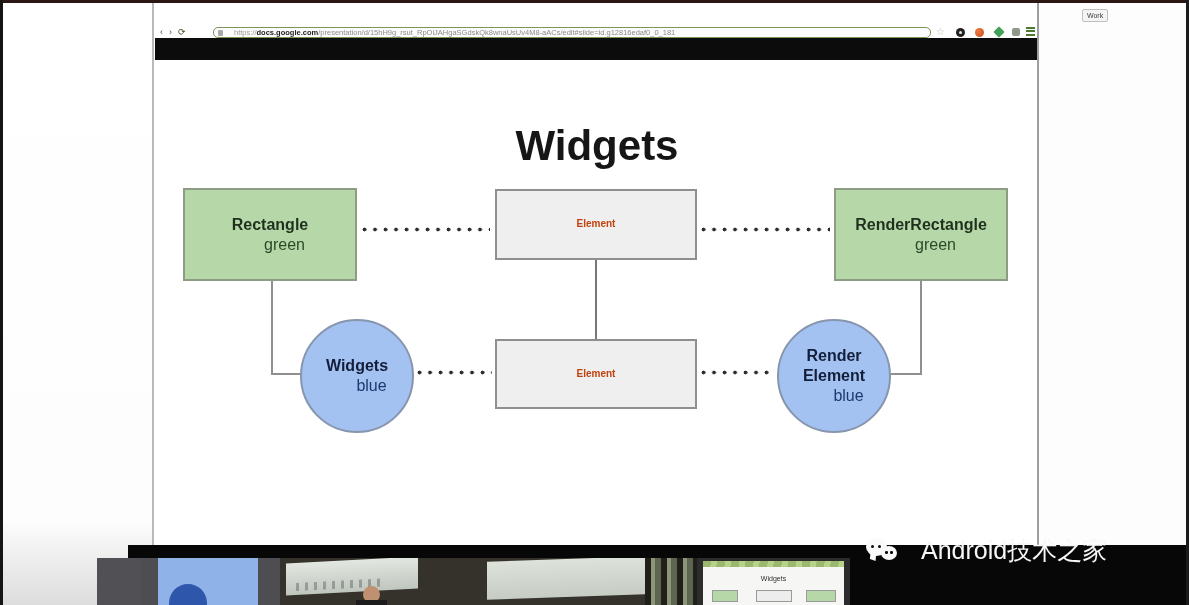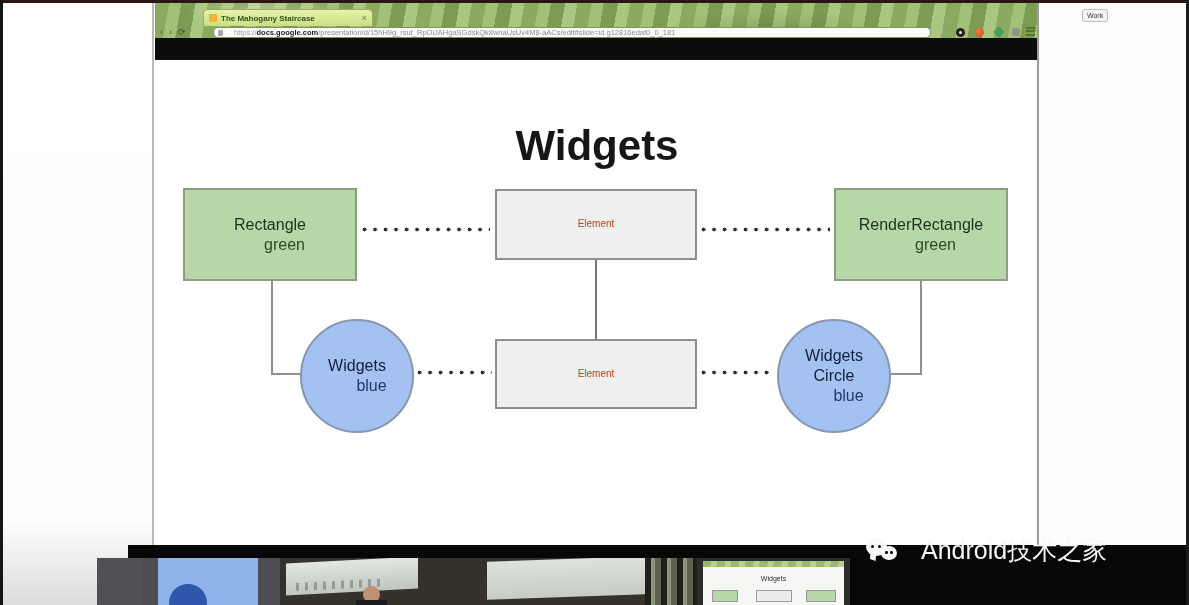--- a/index.html
+++ b/index.html
@@ -55,21 +55,21 @@
   .black-band{left:155px;top:38px;width:884px;height:22px;background:#0c0c0c;}
   .google-mark{left:168px;top:22px;font-size:29px;font-weight:bold;letter-spacing:0.5px;
                color:rgba(255,255,255,0.80);z-index:6;}
 
   
   .slide{left:155px;top:60px;width:884px;height:485px;background:#ffffff;}
   .slide-title{left:447px;top:122px;width:300px;text-align:center;font-size:42px;font-weight:600;
                color:#161616;}
   .node{display:flex;flex-direction:column;align-items:center;justify-content:center;
         box-sizing:border-box;line-height:1.25;text-align:center;}
-  .node .lbl{font-size:16px;font-weight:normal;}
+  .node .lbl{font-size:16px;font-weight:bold;}
   .node .sub{font-size:16px;margin-left:29px;}
   .green-box{background:#b6d7a8;border:2px solid #8e9c85;}
   .green-box .lbl{color:#1f311e;}
   .green-box .sub{color:#2c4a28;}
   .grey-box{background:#efefef;border:2px solid #8f8f8f;}
   .grey-box .lbl{color:#c2410c;font-size:10px;}
   .blue-circle{background:#a3c2f2;border:2px solid #8795ad;border-radius:50%;}
   .blue-circle .lbl{color:#131e3a;}
   .blue-circle .sub{color:#1d3a6e;}
   .n-rect1{left:183px;top:188px;width:174px;height:93px;}
@@ -135,27 +135,20 @@
 </style>
 </head>
 <body>
 
 <div class="frame">
 
   <div class="abs left-strip"></div>
   <div class="abs right-strip"></div>
   <div class="abs bottom-black"></div>
 
-  <div class="abs chrome">
-    <div class="abs tab" style="left:48px;top:6px;">
-      <span class="favicon"></span>
-      <span class="tab-title">The Mahogany Staircase</span>
-      <span class="tab-close">×</span>
-    </div>
-  </div>
   <div class="abs nav-icons">
     <span>‹</span>
     <span>›</span>
     <span>⟳</span>
   </div>
   <div class="abs url-field">
     <span class="site-icon"></span>
     <span class="url-text"><span class="url-scheme">https://</span><span class="url-host">docs.google.com</span><span class="url-path">/presentation/d/15hH9g_rsut_RpOiJAHgaSGdskQk8wnaUsUv4M8-aACs/edit#slide=id.g12816edaf0_0_181</span></span>
   </div>
   <div class="abs star">☆</div>
@@ -195,21 +188,21 @@
     <span class="sub">green</span>
   </div>
   <div class="abs node blue-circle n-circ1">
     <span class="lbl">Widgets</span>
     <span class="sub">blue</span>
   </div>
   <div class="abs node grey-box n-elem2">
     <span class="lbl">Element</span>
   </div>
   <div class="abs node blue-circle n-circ2">
-    <span class="lbl wrap70">Widgets Circle</span>
+    <span class="lbl wrap70">Render Element</span>
     <span class="sub">blue</span>
   </div>
 
   <div class="abs thumb t1"></div>
   <div class="abs thumb t2"></div>
   <div class="abs thumb t2-blue"></div>
   <div class="abs t2-circle"></div>
   <div class="abs thumb t3">
     <div class="screenA"></div>
     <div class="screenB"></div>

